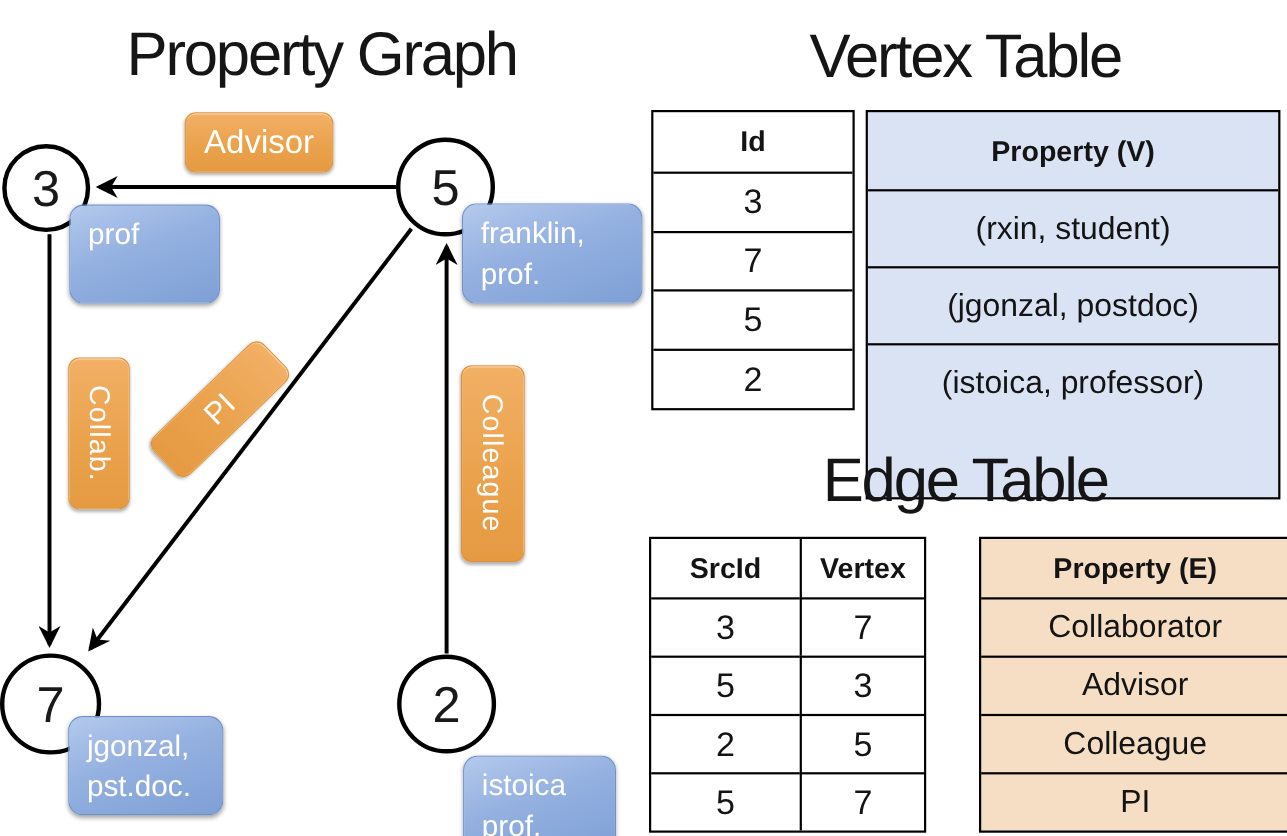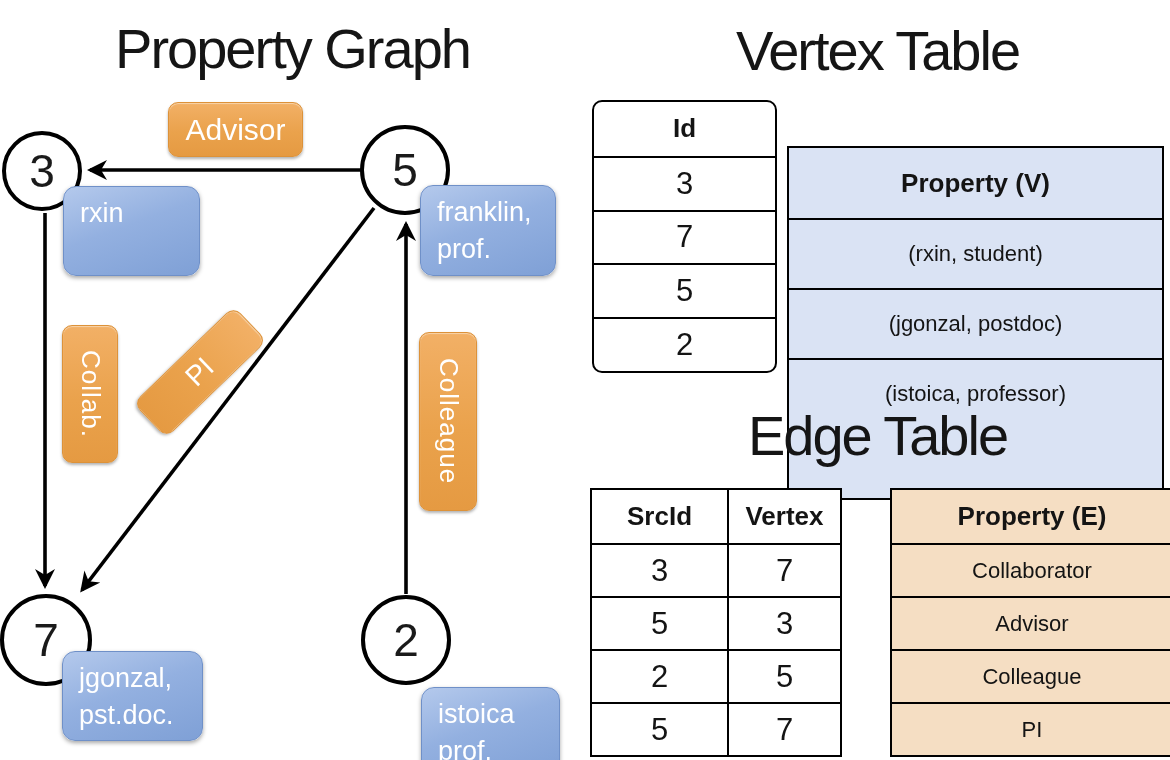--- a/index.html
+++ b/index.html
@@ -45,21 +45,21 @@
   .tcell{
     display:flex;align-items:center;justify-content:center;
     font-size:31px;color:#141414;border-top:2.5px solid #000;
     white-space:nowrap;overflow:hidden;
   }
   .tcell.first{border-top:none;}
   .tcell.hdr{font-size:26px;font-weight:bold;}
   .tcell.vleft{border-left:2.5px solid #000;}
   .vfill{background:#dae3f4;}
   .efill{background:#f5dec3;}
-  .propcell{font-size:22px;}
+  .propcell{font-size:29px;}
 </style>
 </head>
 <body>
 
 <div class="abs title" style="left:0;top:16px;width:585px;">Property Graph</div>
 
 <svg id="graph-svg" viewBox="0 0 585 760" xmlns="http://www.w3.org/2000/svg">
   <defs>
     <marker id="arrow" viewBox="0 0 10 10" refX="8.5" refY="5" markerWidth="26" markerHeight="20" markerUnits="userSpaceOnUse" orient="auto">
       <path d="M0,0 L10,5 L0,10 L3,5 Z" fill="#000"></path>
@@ -78,23 +78,23 @@
   <span>5</span>
 </div>
 <div class="node" style="left:0px;top:594px;width:92px;height:92px;">
   <span>7</span>
 </div>
 <div class="node" style="left:361px;top:595px;width:90px;height:90px;">
   <span>2</span>
 </div>
 
 <div class="vbox" style="left:63px;top:186px;width:137px;height:90px;">
-  <div>rxin</div>
+  <div>prof</div>
 </div>
-<div class="vbox" style="left:420px;top:185px;width:136px;height:91px;">
+<div class="vbox" style="left:420px;top:185px;width:164px;height:91px;">
   <div>franklin,</div>
   <div>prof.</div>
 </div>
 <div class="vbox" style="left:62px;top:651px;width:141px;height:90px;">
   <div>jgonzal,</div>
   <div>pst.doc.</div>
 </div>
 <div class="vbox" style="left:421px;top:687px;width:139px;height:89px;">
   <div>istoica</div>
   <div>prof.</div>
@@ -108,29 +108,29 @@
 </div>
 <div class="ebox" style="left:176px;top:302px;width:48px;height:140px;transform:rotate(46deg);">
   <span class="pi-text">PI</span>
 </div>
 <div class="ebox" style="left:419px;top:332px;width:58px;height:179px;">
   <span class="vtext">Colleague</span>
 </div>
 
 <div class="abs title" style="left:585px;top:18px;width:585px;">Vertex Table</div>
 
-<div class="tcol" style="left:592px;top:100px;width:185px;height:273px;grid-template-rows:repeat(5,1fr);border-radius:10px;">
+<div class="tcol" style="left:592px;top:100px;width:185px;height:273px;grid-template-rows:repeat(5,1fr);">
   <div class="tcell hdr first">Id</div>
   <div class="tcell">3</div>
   <div class="tcell">7</div>
   <div class="tcell">5</div>
   <div class="tcell">2</div>
 </div>
 
-<div class="tcol vfill" style="left:787px;top:100px;width:377px;height:354px;grid-template-rows:repeat(5,1fr);margin-top:46px;">
+<div class="tcol vfill" style="left:787px;top:100px;width:377px;height:354px;grid-template-rows:repeat(5,1fr);">
   <div class="tcell hdr first">Property (V)</div>
   <div class="tcell propcell">(rxin, student)</div>
   <div class="tcell propcell">(jgonzal, postdoc)</div>
   <div class="tcell propcell">(istoica, professor)</div>
 </div>
 
 <div class="abs title" style="left:585px;top:403px;width:585px;text-align:center;">Edge Table</div>
 
 <div class="tcol" style="left:590px;top:488px;width:252px;height:269px;grid-template-columns:135px 1fr;grid-template-rows:repeat(5,1fr);">
   <div class="tcell hdr first">SrcId</div>

